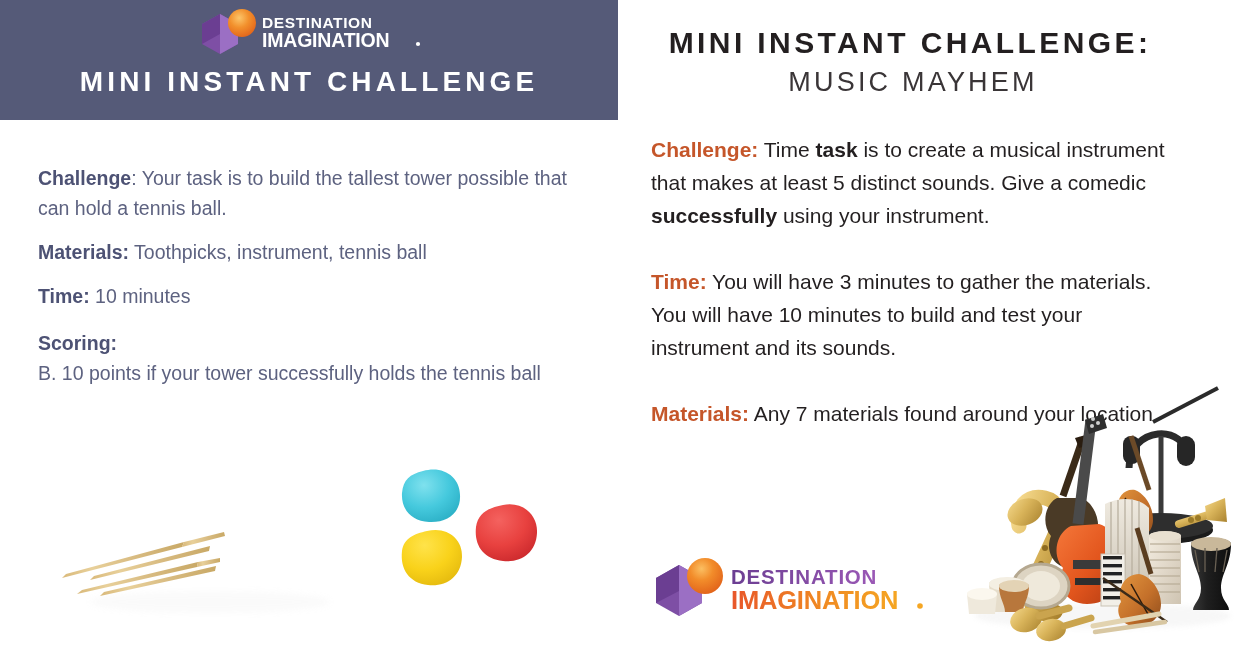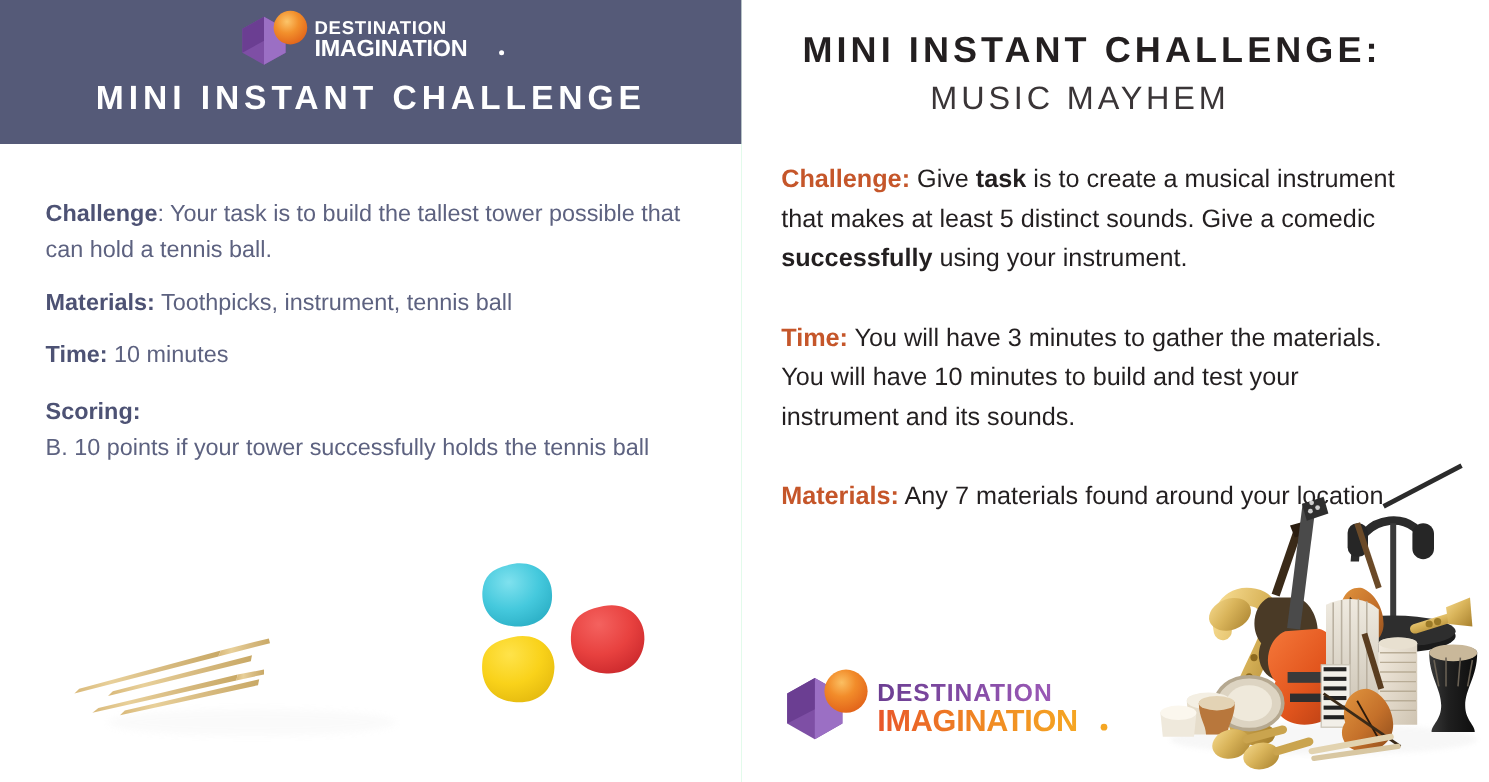--- a/index.html
+++ b/index.html
@@ -12,21 +12,21 @@
     height: 652px;
     font-family: "Liberation Sans", sans-serif;
     overflow: hidden;
     position: relative;
   }
 
   .page {
     position: relative;
     width: 1022px;
     height: 652px;
-    background: #86efac;
+    background: #fef9c3;
     display: flex;
   }
 
   
   .left-card {
     position: relative;
     width: 618px;
     height: 652px;
     background: #ffffff;
     flex: 0 0 618px;
@@ -115,21 +115,21 @@
     text-align: center;
     color: #231f20;
     font-size: 30px;
     font-weight: bold;
     letter-spacing: 3.4px;
     line-height: 38px;
     white-space: nowrap;
   }
   .right-subtitle {
     position: absolute;
-    left: 2px;
+    left: 15px;
     top: 64px;
     width: 560px;
     text-align: center;
     color: #3a3537;
     font-size: 27px;
     font-weight: normal;
     letter-spacing: 3.2px;
     line-height: 36px;
     white-space: nowrap;
   }
@@ -276,21 +276,21 @@
       </svg>
     </div>
   </div>
 
   <div class="right-card">
 
     <div class="right-title">MINI INSTANT CHALLENGE:</div>
     <div class="right-subtitle">MUSIC MAYHEM</div>
 
     <div class="right-body">
-      <p><span class="lbl">Challenge:</span><span> Give </span><b>task</b><span> is to create a musical instrument that makes at least 5 distinct sounds. Give a comedic </span><b>successfully</b><span> using your instrument.</span></p>
+      <p><span class="lbl">Challenge:</span><span> Time </span><b>task</b><span> is to create a musical instrument that makes at least 5 distinct sounds. Give a comedic </span><b>successfully</b><span> using your instrument.</span></p>
 
       <p><span class="lbl">Time:</span><span> You will have 3 minutes to gather the materials. You will have 10 minutes to build and test your instrument and its sounds.</span></p>
 
       <p><span class="lbl">Materials:</span><span> Any 7 materials found around your location</span></p>
     </div>
   </div>
 
   <div class="right-logo">
     <svg width="276" height="62" viewBox="0 0 276 62">
       <defs>

